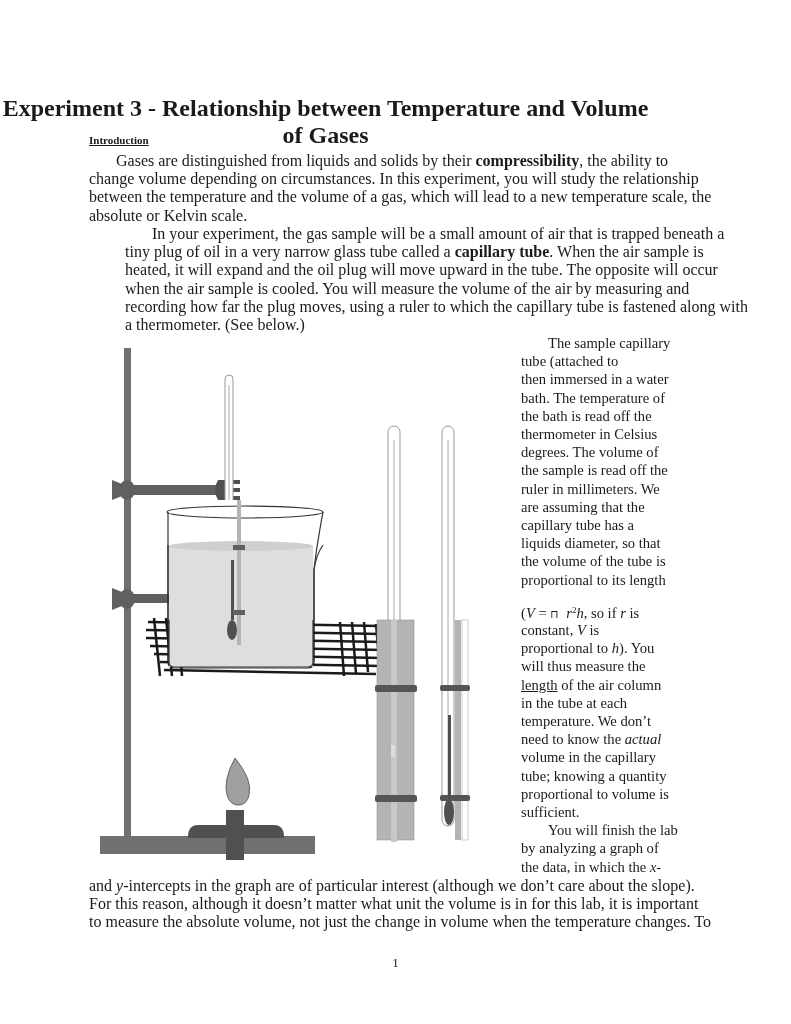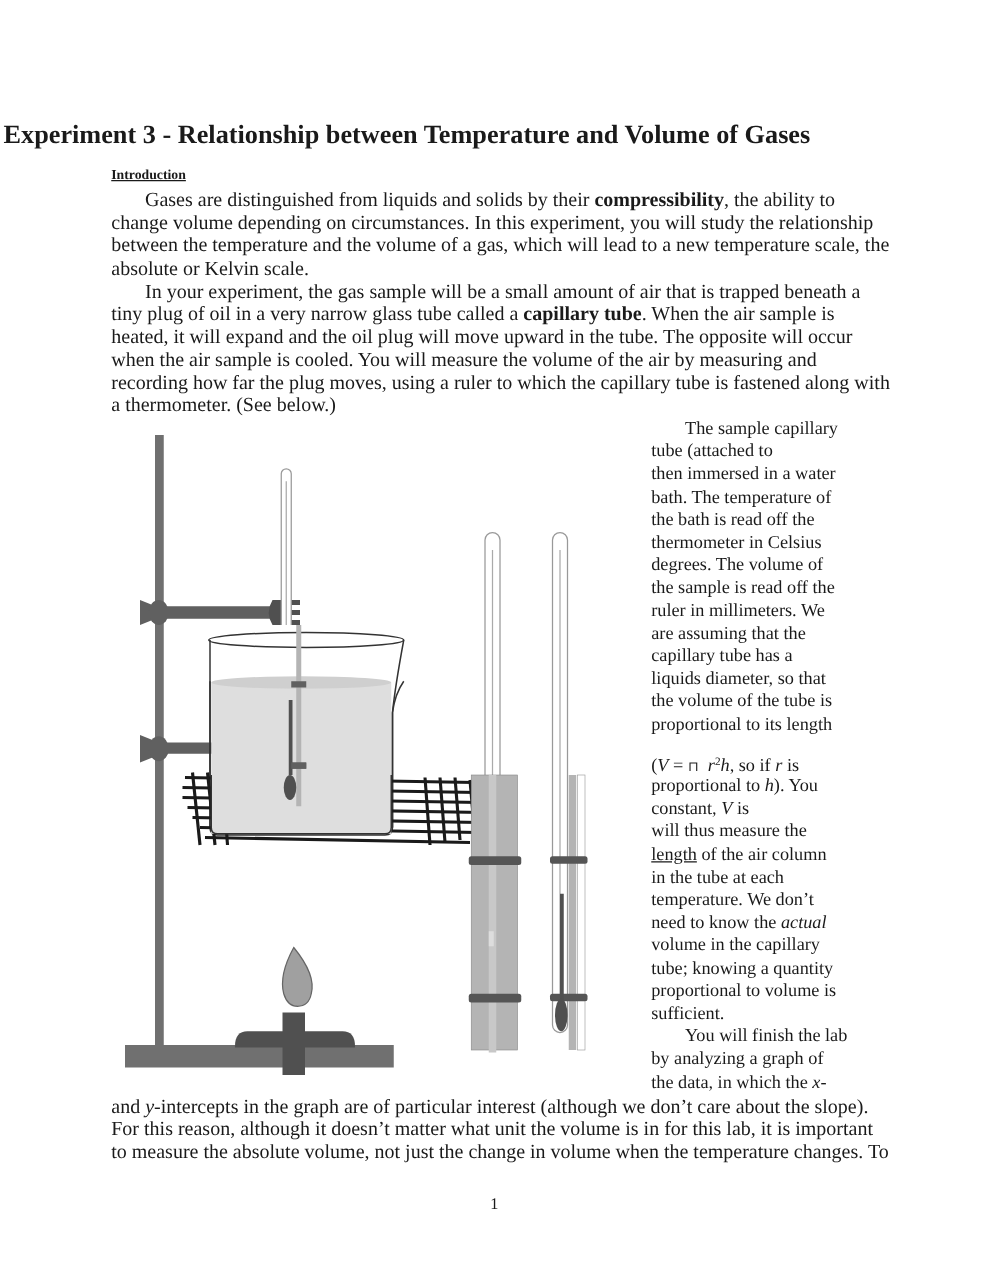--- a/index.html
+++ b/index.html
@@ -1,19 +1,19 @@
 <!DOCTYPE html>
 <html><head>
 <meta charset="utf-8">
 <style>
   html, body { margin:0; padding:0; background:#ffffff; }
   body { width:791px; height:1024px; position:relative; overflow:hidden;
          font-family:"Liberation Serif", "DejaVu Serif", serif; color:#1a1a1a; }
   .title { position:absolute; left:0; width:651px; top:95px; text-align:center;
-           font-weight:bold; font-size:21px; letter-spacing:0; }
+           font-weight:bold; font-size:24px; letter-spacing:0; }
   .textblock { position:absolute; left:89px; width:614px; font-size:16px; line-height:18.2px; }
   .heading { position:absolute; left:89px; top:134px; font-weight:bold; font-size:11px;
              text-decoration:underline; }
   .ind { display:inline-block; width:27px; }
   .line { white-space:nowrap; display:block; }
   .sidecol { position:absolute; left:521px; width:190px; font-size:14.6px; line-height:18.2px; }
   .pagenum { position:absolute; top:955px; left:0; width:791px; text-align:center; font-size:13px; }
   b { font-weight:bold; }
   i { font-style:italic; }
   u { text-decoration:underline; }
@@ -27,21 +27,21 @@
 
 <div class="heading">Introduction</div>
 
 <div class="textblock" style="top:152px;">
   <span class="line"><span class="ind"></span><span>Gases are distinguished from liquids and solids by their </span><b>compressibility</b><span>, the ability to</span></span>
   <span class="line">change volume depending on circumstances. In this experiment, you will study the relationship</span>
   <span class="line">between the temperature and the volume of a gas, which will lead to a new temperature scale, the</span>
   <span class="line">absolute or Kelvin scale.</span>
 </div>
 
-<div class="textblock" style="top:225px;">
+<div class="textblock" style="top:225px;margin-left:36px;">
   <span class="line"><span class="ind"></span><span>In your experiment, the gas sample will be a small amount of air that is trapped beneath a</span></span>
   <span class="line"><span>tiny plug of oil in a very narrow glass tube called a </span><b>capillary tube</b><span>. When the air sample is</span></span>
   <span class="line">heated, it will expand and the oil plug will move upward in the tube. The opposite will occur</span>
   <span class="line">when the air sample is cooled. You will measure the volume of the air by measuring and</span>
   <span class="line">recording how far the plug moves, using a ruler to which the capillary tube is fastened along with</span>
   <span class="line">a thermometer. (See below.)</span>
 </div>
 
 <div class="sidecol" style="top:334px;">
   <span class="line"><span class="ind"></span><span>The sample capillary</span></span>
@@ -52,22 +52,22 @@
   <span class="line">thermometer in Celsius</span>
   <span class="line">degrees. The volume of</span>
   <span class="line">the sample is read off the</span>
   <span class="line">ruler in millimeters. We</span>
   <span class="line">are assuming that the</span>
   <span class="line">capillary tube has a</span>
   <span class="line">liquids diameter, so that</span>
   <span class="line">the volume of the tube is</span>
   <span class="line">proportional to its length</span>
   <span class="line" style="margin-top:15px;margin-bottom:-3px;"><span>(</span><i>V</i><span> = </span><span style="font-family:'DejaVu Sans',sans-serif;font-size:11px;">⊓</span>&nbsp;&nbsp;<i>r</i><sup>2</sup><i>h</i><span>, so if </span><i>r</i><span> is</span></span>
+  <span class="line"><span>constant, </span><i>V</i><span> is</span></span>
   <span class="line"><span>proportional to </span><i>h</i><span>). You</span></span>
-  <span class="line"><span>constant, </span><i>V</i><span> is</span></span>
   <span class="line">will thus measure the</span>
   <span class="line"><u>length</u><span> of the air column</span></span>
   <span class="line">in the tube at each</span>
   <span class="line">temperature. We don’t</span>
   <span class="line"><span>need to know the </span><i>actual</i></span>
   <span class="line">volume in the capillary</span>
   <span class="line">tube; knowing a quantity</span>
   <span class="line">proportional to volume is</span>
   <span class="line">sufficient.</span>
   <span class="line"><span class="ind"></span><span>You will finish the lab</span></span>

